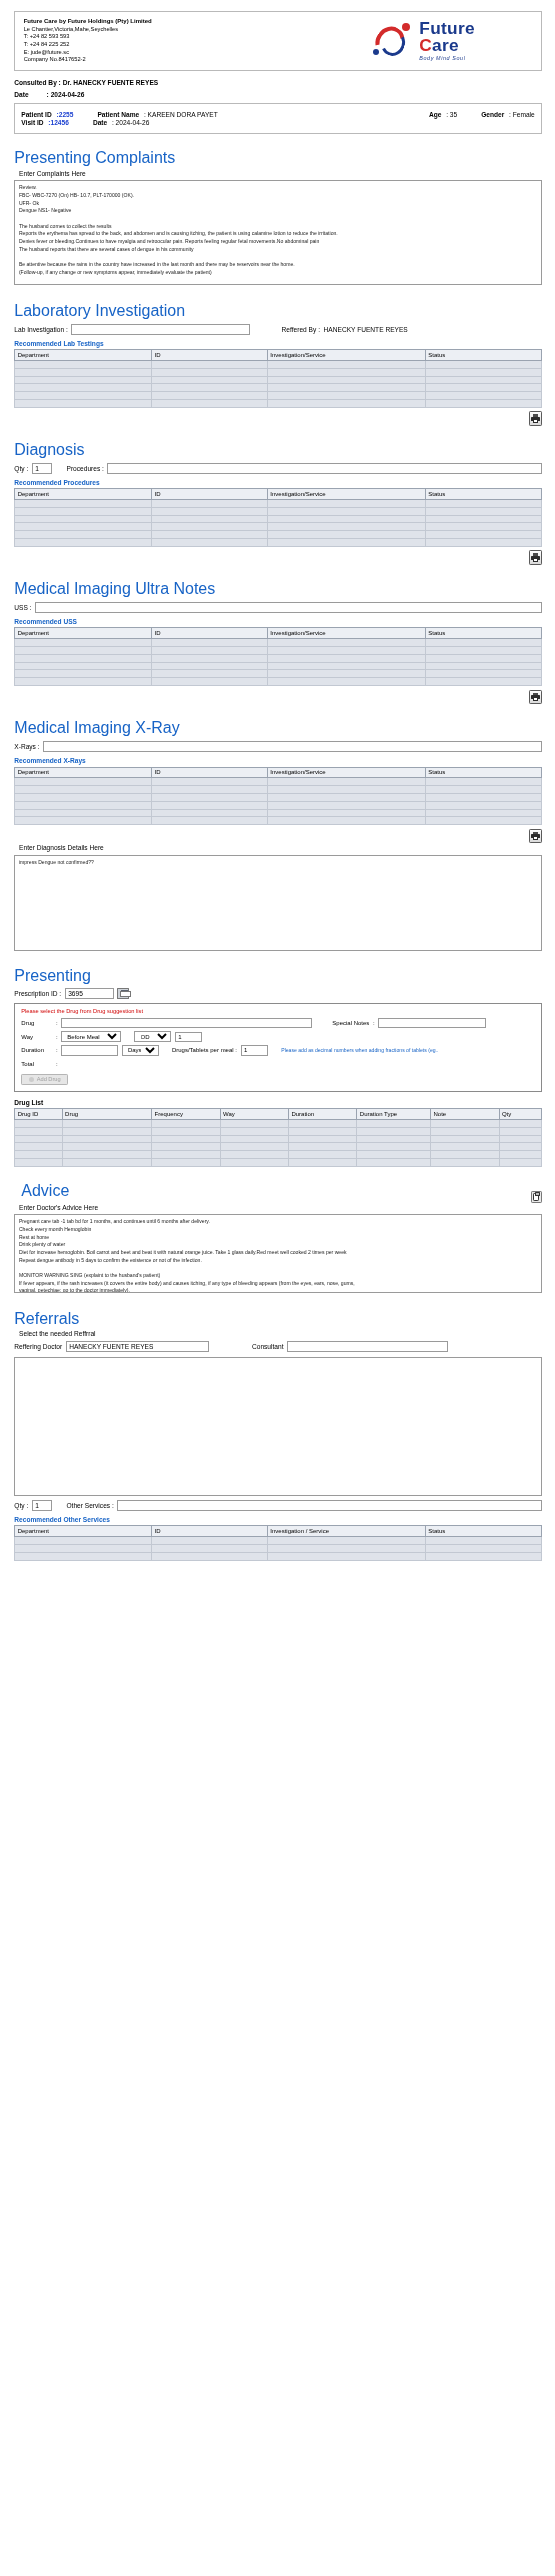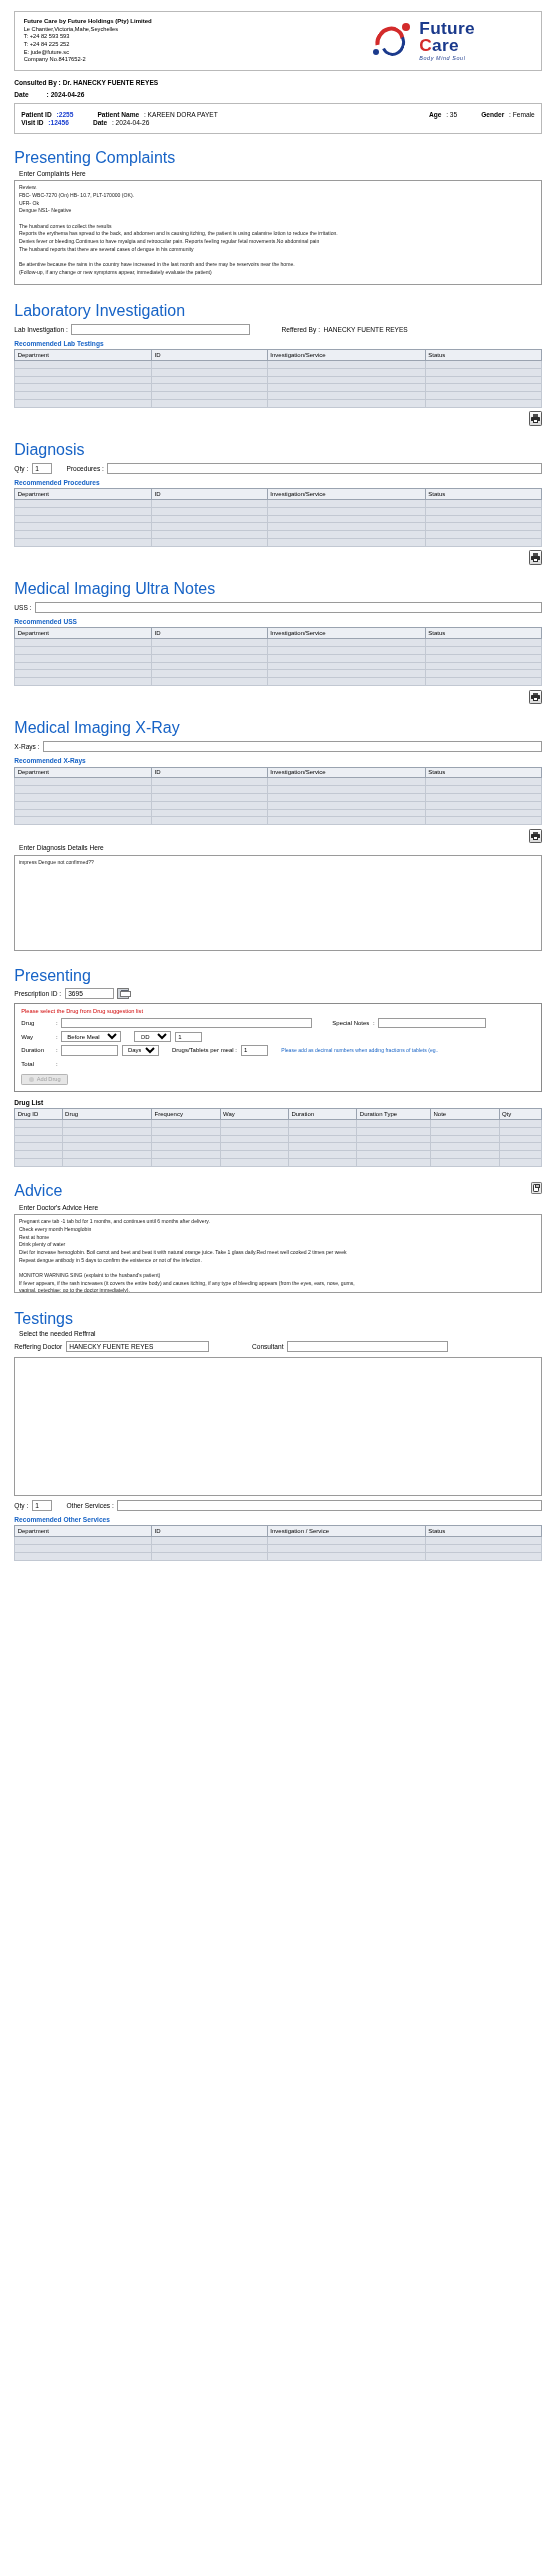--- a/index.html
+++ b/index.html
@@ -176,21 +176,21 @@
   .clip-ico:before { content:""; position:absolute; left:1.2px; top:-1.8px; width:2.4px; height:2.4px; border:0.9px solid #333; background:#bbb; border-radius:0.6px; }
 
   .referral-area {
     width: 100%;
     height: 139px;
     border: 0.6px solid #9a9a9a;
     background:#ffffff;
     margin-top: 4.8px;
   }
 
-  .adv-head { display:flex; align-items:flex-start; justify-content:space-between; }
+  .adv-head { display:flex; align-items:flex-end; justify-content:space-between;margin-left:7px; }
 </style>
 </head>
 <body>
 
 <div class="page">
 
   
   <div class="letterhead">
     <div class="lh-left">
       <div class="lh-title">Future Care by Future Holdings (Pty) Limited</div>
@@ -712,21 +712,21 @@
 Repeat dengue antibody in 5 days to confirm the existence or not of the infection.
 
 MONITOR WARNING SING (explaint to the husband's patient)
 If fever appears, if the rash increases (it covers the entire body) and causes itching, if any type of bleeding appears (from the eyes, ears, nose, gums,
 vaginal, petechiae; go to the doctor immediately).
 Maintain general measures: Paracetamol 500 mg 1 tab qds for 5 days if myalgias and altralgias.
 Taking temperature every 4 hours or before reporting Paracetamol
 In case of itching that interrupts sleep or daily activities- Loratadine 10 mg 1 tab od for 10 days</textarea>
 
   
-  <h2 class="section">Testings</h2>
+  <h2 class="section">Referrals</h2>
   <div class="sub-label">Select the needed Reffrral</div>
   <div class="row">
     <span class="lab">Reffering Doctor</span>
     <input class="inp" style="width: 143px;" value="HANECKY FUENTE REYES">
     <span style="display:inline-block;width:36px"></span>
     <span class="lab">Consultant</span>
     <input class="inp" style="width: 161px;" value="">
   </div>
   <div class="referral-area"></div>
 

